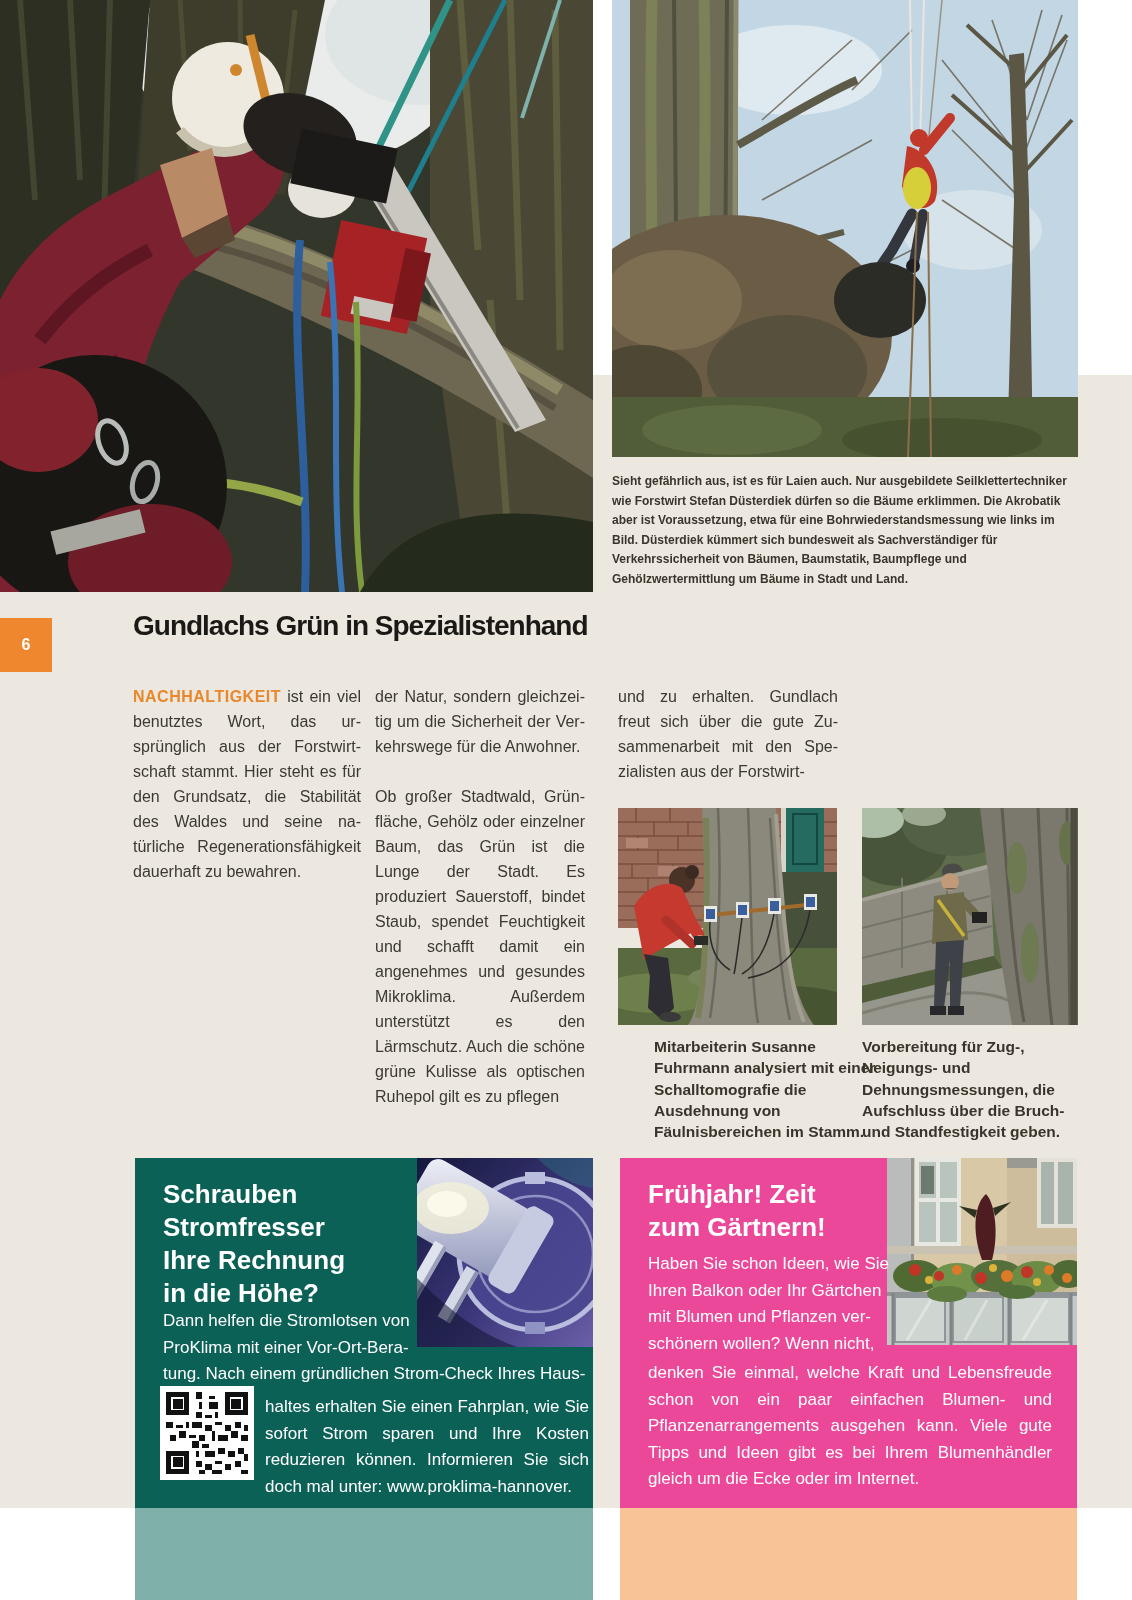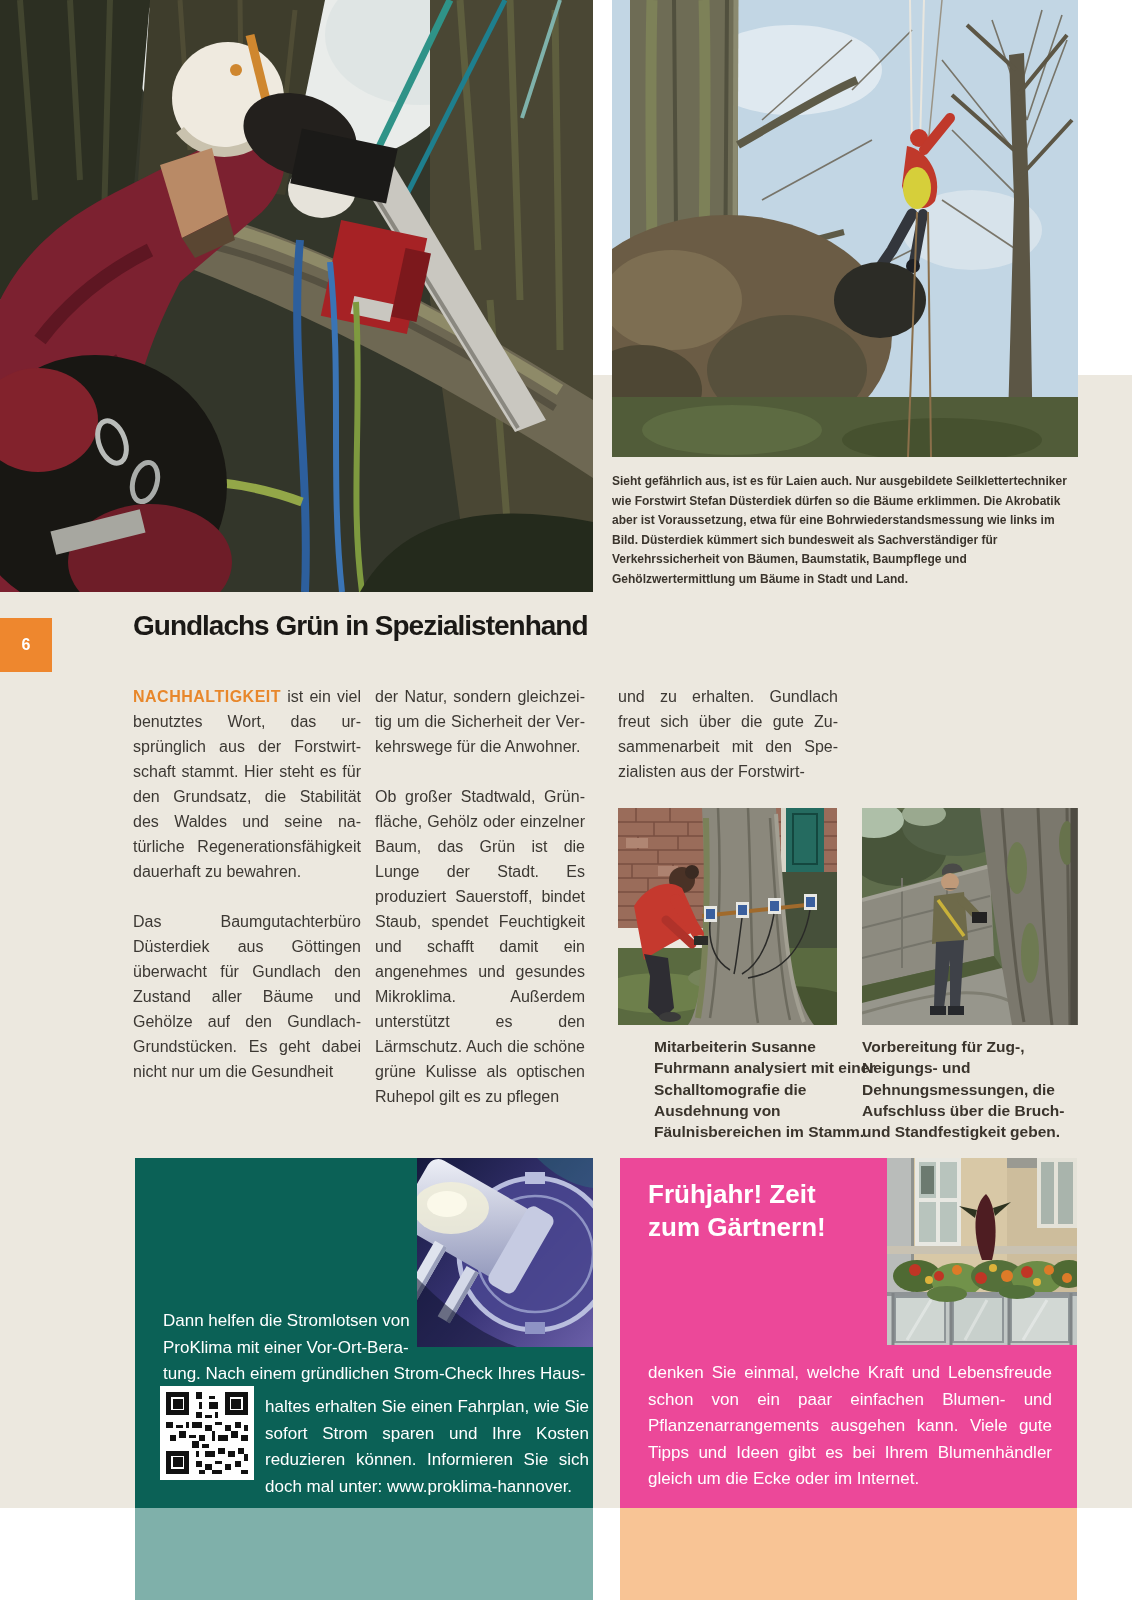--- a/index.html
+++ b/index.html
@@ -139,21 +139,20 @@
 
   <div id="caption-main" class="abs">Sieht gefährlich aus, ist es für Laien auch. Nur ausgebildete Seilklettertechniker wie Forstwirt Stefan Düsterdiek dürfen so die Bäume erklimmen. Die Akrobatik aber ist Voraussetzung, etwa für eine Bohrwiederstandsmessung wie links im Bild. Düsterdiek kümmert sich bundesweit als Sachverständiger für Verkehrssicherheit von Bäumen, Baumstatik, Baumpflege und Gehölzwertermittlung um Bäume in Stadt und Land.</div>
 
   <div id="page-number-badge" class="abs">
     <span>6</span>
   </div>
   <h1 id="article-title" class="abs" style="margin:0">Gundlachs Grün in Spezialistenhand</h1>
 
   <div id="col1" class="abs col">
     <p><span class="lead-word">NACHHALTIGKEIT</span><span> ist ein viel benutztes Wort, das ur­sprünglich aus der Forstwirt­schaft stammt. Hier steht es für den Grundsatz, die Stabi­lität des Waldes und seine na­türliche Regenerationsfähig­keit dauerhaft zu bewahren.</span></p>
-    <p>Das Baumgutachterbüro Düsterdiek aus Göttingen überwacht für Gundlach den Zustand aller Bäume und Gehölze auf den Gundlach-Grundstücken. Es geht dabei nicht nur um die Gesundheit</p>
   </div>
   <div id="col2" class="abs col">
     <p>der Natur, sondern gleichzei­tig um die Sicherheit der Ver­kehrswege für die Anwohner.</p>
     <p>Ob großer Stadtwald, Grün­fläche, Gehölz oder einzelner Baum, das Grün ist die Lunge der Stadt. Es produziert Sau­erstoff, bindet Staub, spen­det Feuchtigkeit und schafft damit ein angenehmes und gesundes Mikroklima. Außer­dem unterstützt es den Lärmschutz. Auch die schöne grüne Kulisse als optischen Ruhepol gilt es zu pflegen</p>
   </div>
   <div id="col3" class="abs col">
     <p>und zu erhalten. Gundlach freut sich über die gute Zu­sammenarbeit mit den Spe­zialisten aus der Forstwirt-</p>
   </div>
 
   <svg class="abs photo" style="left:618px;top:808px" width="219" height="217" viewBox="0 0 219 217">
@@ -260,20 +259,24 @@
         <rect x="30" y="102" width="14" height="62" fill="#dfe3ee"></rect>
         <rect x="40" y="102" width="4" height="62" fill="#9aa0bb"></rect>
         <rect x="70" y="108" width="14" height="58" fill="#d4d9e8"></rect>
         <rect x="80" y="108" width="4" height="58" fill="#8d93ae"></rect>
       </g>
       <ellipse cx="34" cy="50" rx="38" ry="26" fill="#f3f0d8" opacity=".8"></ellipse>
       <ellipse cx="30" cy="46" rx="20" ry="13" fill="#fbf9ea"></ellipse>
       <path d="M0,189 L0,120 C30,150 60,175 100,189 Z" fill="#101430" opacity=".55"></path>
       <path d="M176,0 H120 C140,20 160,28 176,30 Z" fill="#2a7a80" opacity=".4"></path>
     </svg>
+    <div class="promo-title">Schrauben
+Stromfresser
+Ihre Rechnung
+in die Höhe?</div>
     <div id="energy-intro" class="promo-intro">Dann helfen die Stromlotsen von
 ProKlima mit einer Vor-Ort-Bera-
 tung. Nach einem gründlichen Strom-Check Ihres Haus-</div>
     <div id="qr-code">
       <svg width="94" height="94" viewBox="0 0 29 29" shape-rendering="crispEdges">
         <rect width="29" height="29" fill="#ffffff"></rect>
         <g fill="#111111">
           <path d="M2,2 h7 v7 h-7 z M3.5,3.5 v4 h4 v-4 z" fill-rule="evenodd"></path>
           <rect x="4" y="4" width="3" height="3"></rect>
           <path d="M20,2 h7 v7 h-7 z M21.5,3.5 v4 h4 v-4 z" fill-rule="evenodd"></path>
@@ -368,19 +371,23 @@
       <rect x="66" y="139" width="50" height="45" fill="#c8d0cc" stroke="#8f9698" stroke-width="2"></rect>
       <rect x="124" y="139" width="58" height="45" fill="#d2d8d4" stroke="#8f9698" stroke-width="2"></rect>
       <path d="M0,136 H190" stroke="#8f9496" stroke-width="4"></path>
       <path d="M6,135 V187 M64,135 V187 M122,135 V187 M184,135 V187" stroke="#7f8486" stroke-width="3"></path>
       <path d="M20,182 L44,142 M78,182 L100,142 M136,182 L160,142" stroke="#ffffff" stroke-width="3" opacity=".35"></path>
       <ellipse cx="60" cy="136" rx="20" ry="8" fill="#5d7a3f"></ellipse>
       <ellipse cx="130" cy="134" rx="18" ry="7" fill="#52703a"></ellipse>
     </svg>
     <div class="promo-title">Frühjahr! Zeit
 zum Gärtnern!</div>
+    <div id="garden-intro" class="promo-intro">Haben Sie schon Ideen, wie Sie
+Ihren Balkon oder Ihr Gärtchen
+mit Blumen und Pflanzen ver-
+schönern wollen? Wenn nicht,</div>
     <div id="garden-details" class="promo-details">denken Sie einmal, welche Kraft und Lebensfreude schon von ein paar einfachen Blumen- und Pflanzenarrange­ments ausgehen kann. Viele gute Tipps und Ideen gibt es bei Ihrem Blumenhändler gleich um die Ecke oder im Internet.</div>
   </div>
 
   <div id="strip-teal" class="abs"></div>
   <div id="strip-orange" class="abs"></div>
 
 </div>
 
 </body></html>

